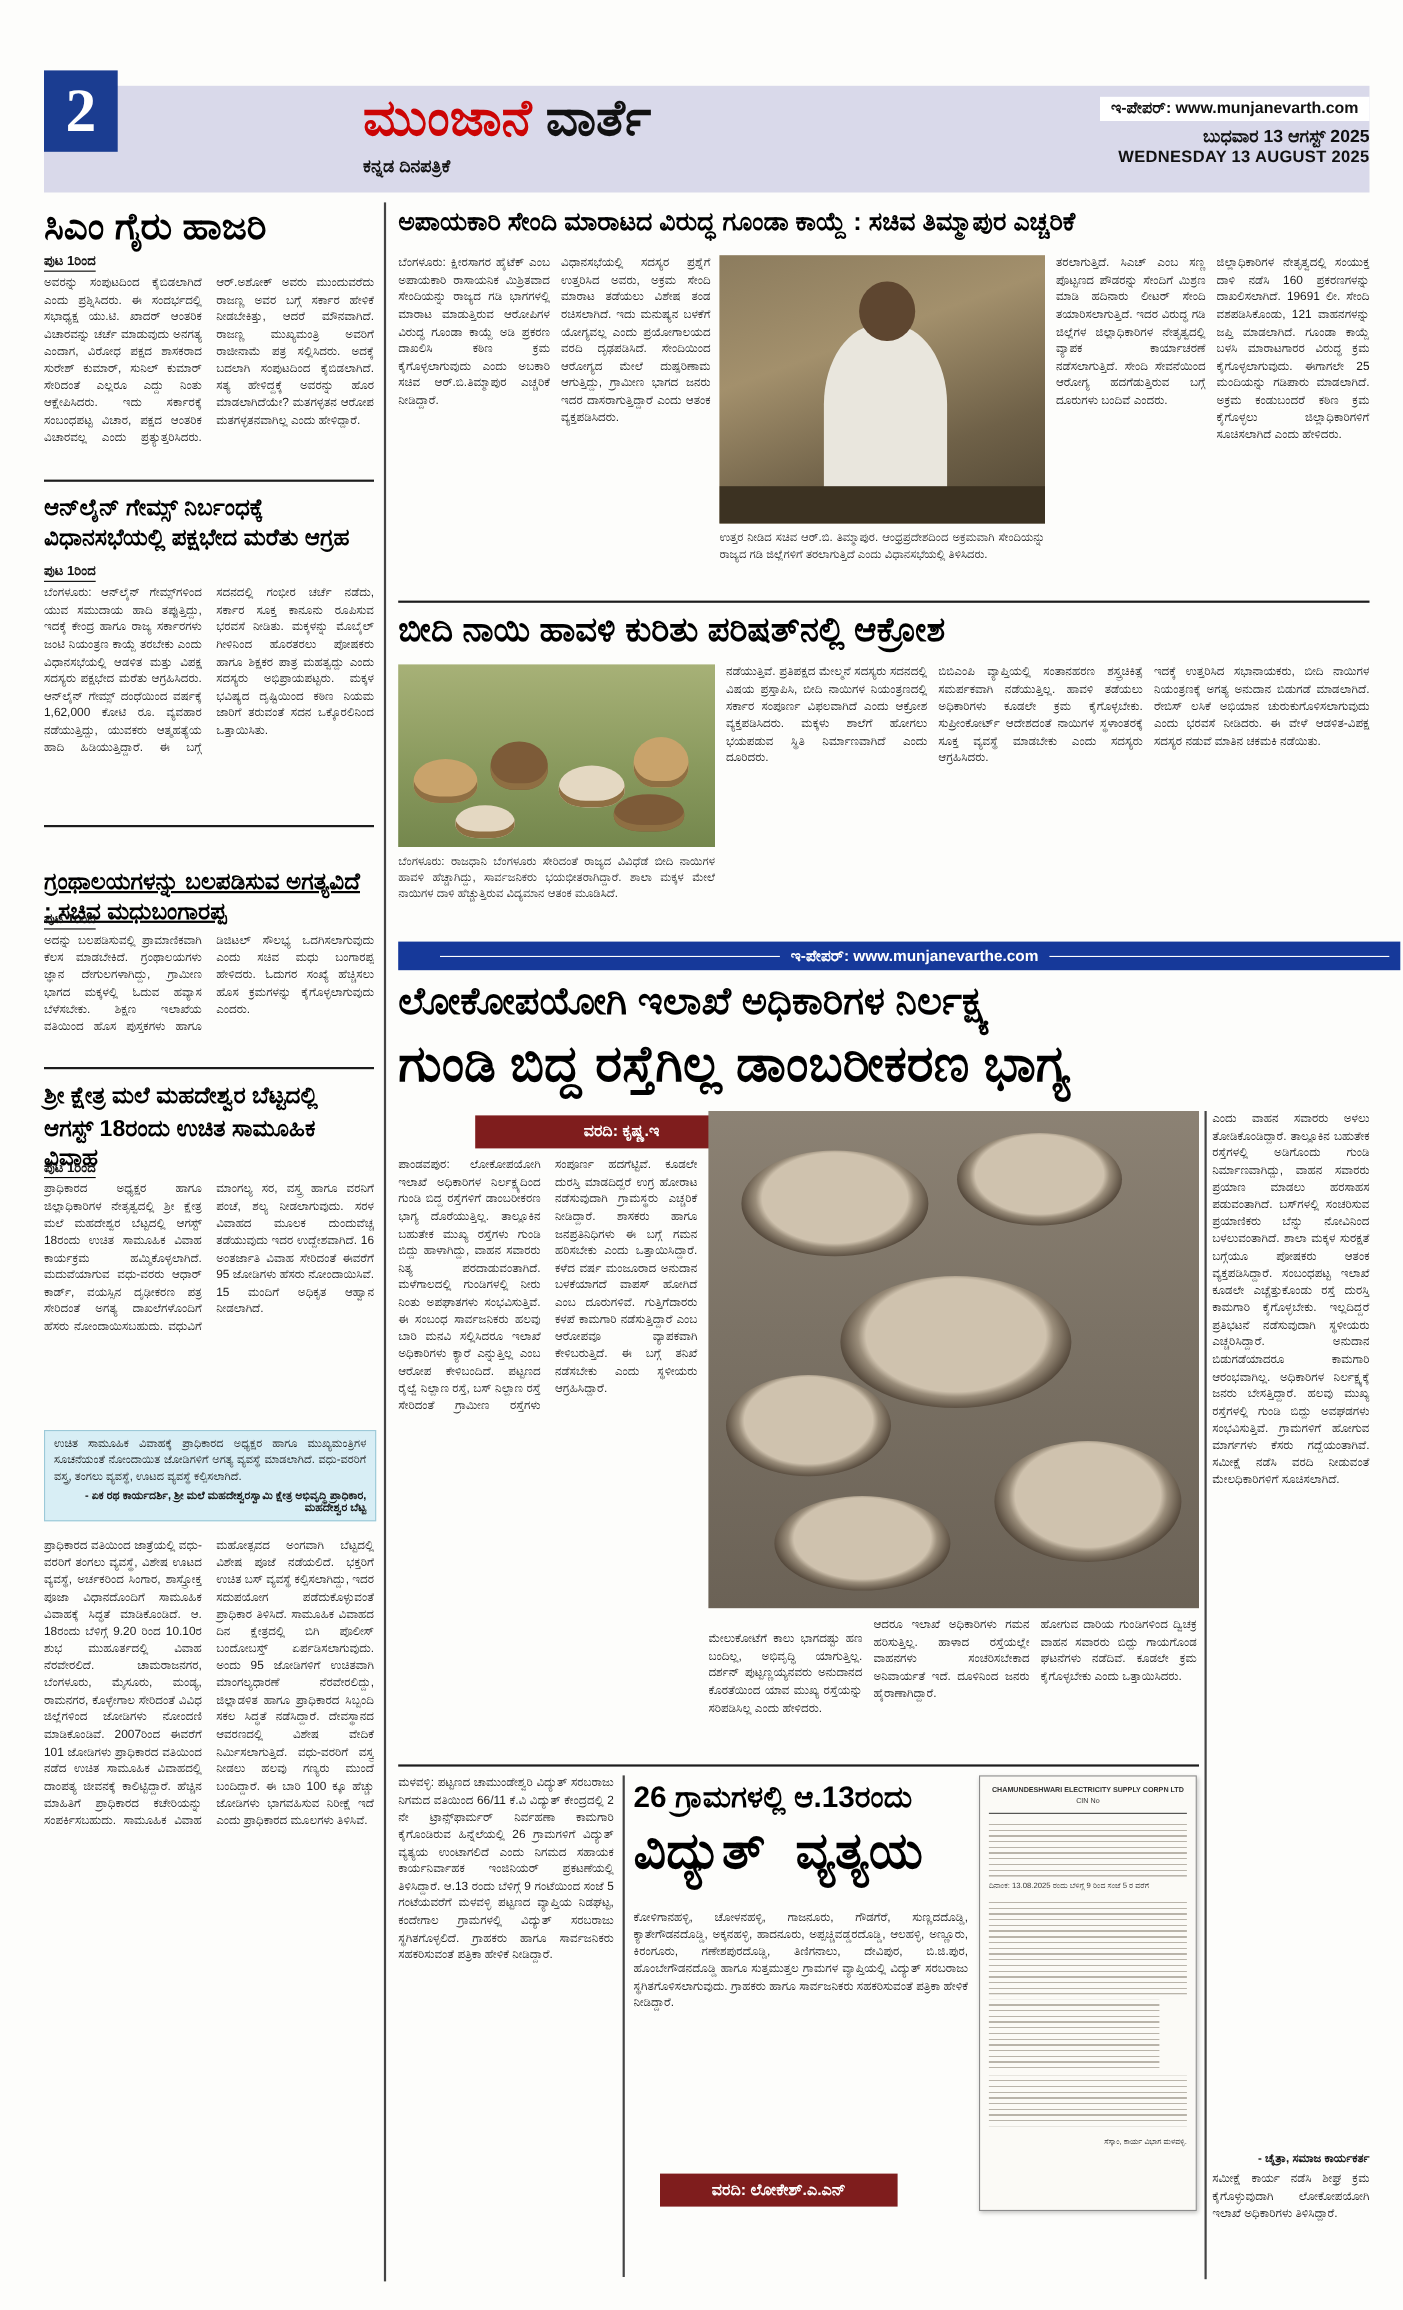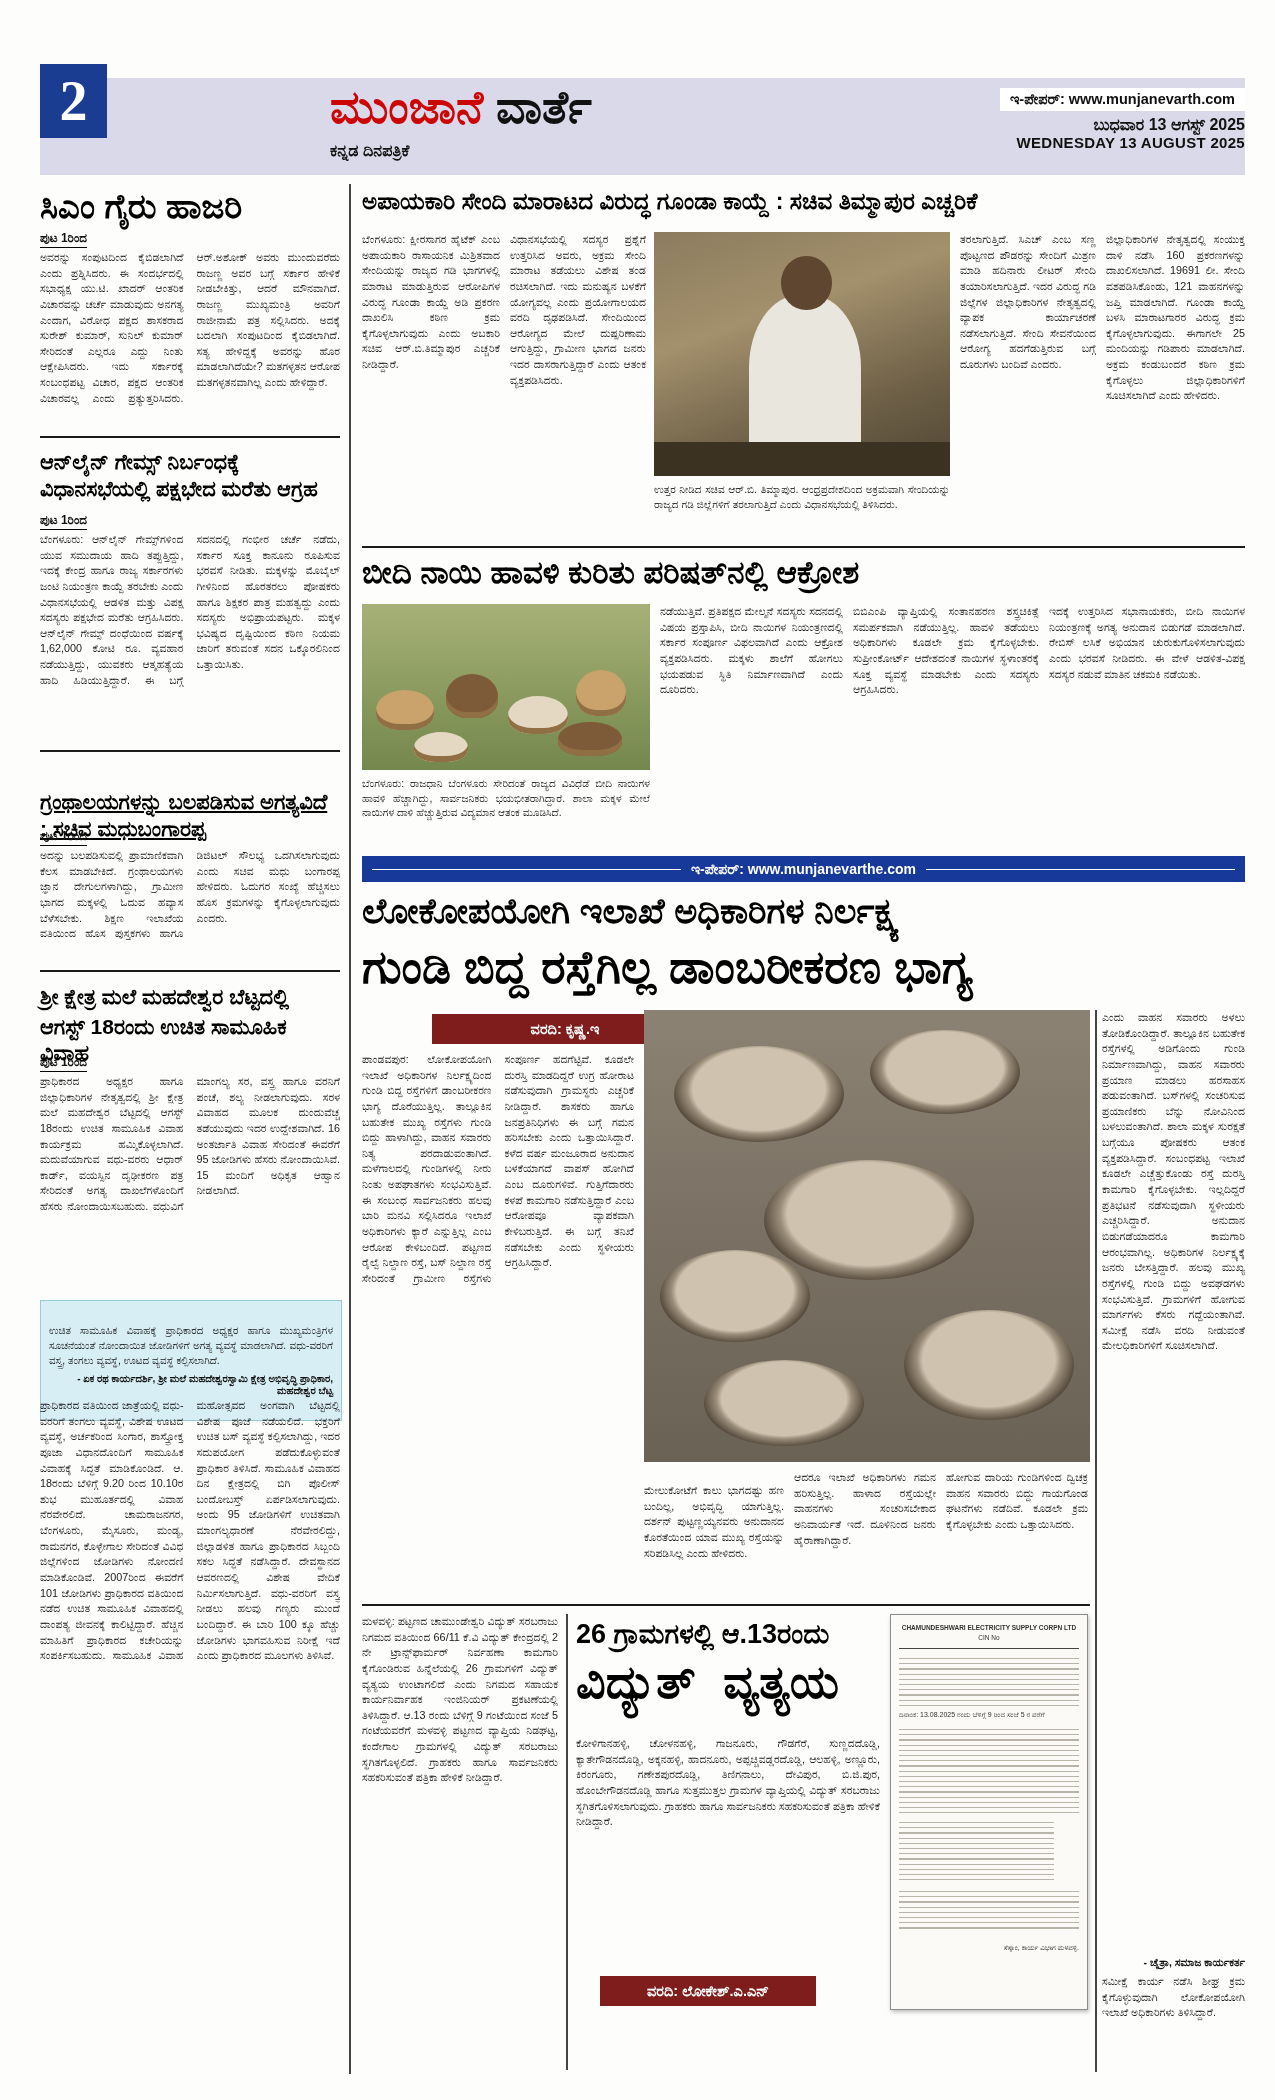--- a/index.html
+++ b/index.html
@@ -34,23 +34,23 @@
   .dog{position:absolute;background:#c9a36b;border-radius:55% 55% 45% 45%;box-shadow:inset 0 -6px 0 #8f6f43;}
   .dog.dk{background:#7d5b38;}
   .dog.lt{background:#e4d8c2;}
   .photo-pothole{background:linear-gradient(#8c8274 0%,#7b7265 45%,#6b6256 100%);}
   .puddle{position:absolute;border-radius:50%;background:radial-gradient(ellipse at 50% 45%,#cfc2ae 0 55%,#9a8d7a 60%,#55493c 72%,transparent 78%);}
   
   .doc{background:#fbfaf6;border:1px solid #8c8c8c;box-shadow:1px 2px 4px rgba(0,0,0,.25);}
   .doc-line{font-size:6.5px;color:#333;text-align:center;line-height:1.5;overflow:hidden;white-space:nowrap;}
   .doc-stripes{background:repeating-linear-gradient(#fbfaf6 0 4px,#b9b4aa 4px 5.2px);}
   .doc-foot{font-size:7px;color:#222;text-align:right;line-height:1.4;}
-  .quote-box{background:#d8eef5;border:1px solid #9cc9d8;padding:23px 8px;}
+  .quote-box{background:#d8eef5;border:1px solid #9cc9d8;padding:5px 8px;}
   .quote-attr{font-size:10px;font-weight:700;text-align:right;margin-top:4px;}
-  .band-blue{background:#16399a;color:#fff;display:flex;align-items:center;}
+  .band-blue{background:#16399a;color:#fff;display:flex;align-items:center;padding-left:28px;}
   .band-blue:before,.band-blue:after{content:"";flex:1;border-top:1.5px solid #fff;margin:0 10px;}
   .band-blue span{font-size:14px;font-weight:700;}
   .vline{background:#444;width:1.5px;}
 </style>
 </head>
 <body>
 
 <div class="abs band" style="left:40px;top:78px;width:1205px;height:97px;"></div>
 <div class="abs pagebox" style="left:40px;top:64px;width:67px;height:74px;">
   <span>2</span>

